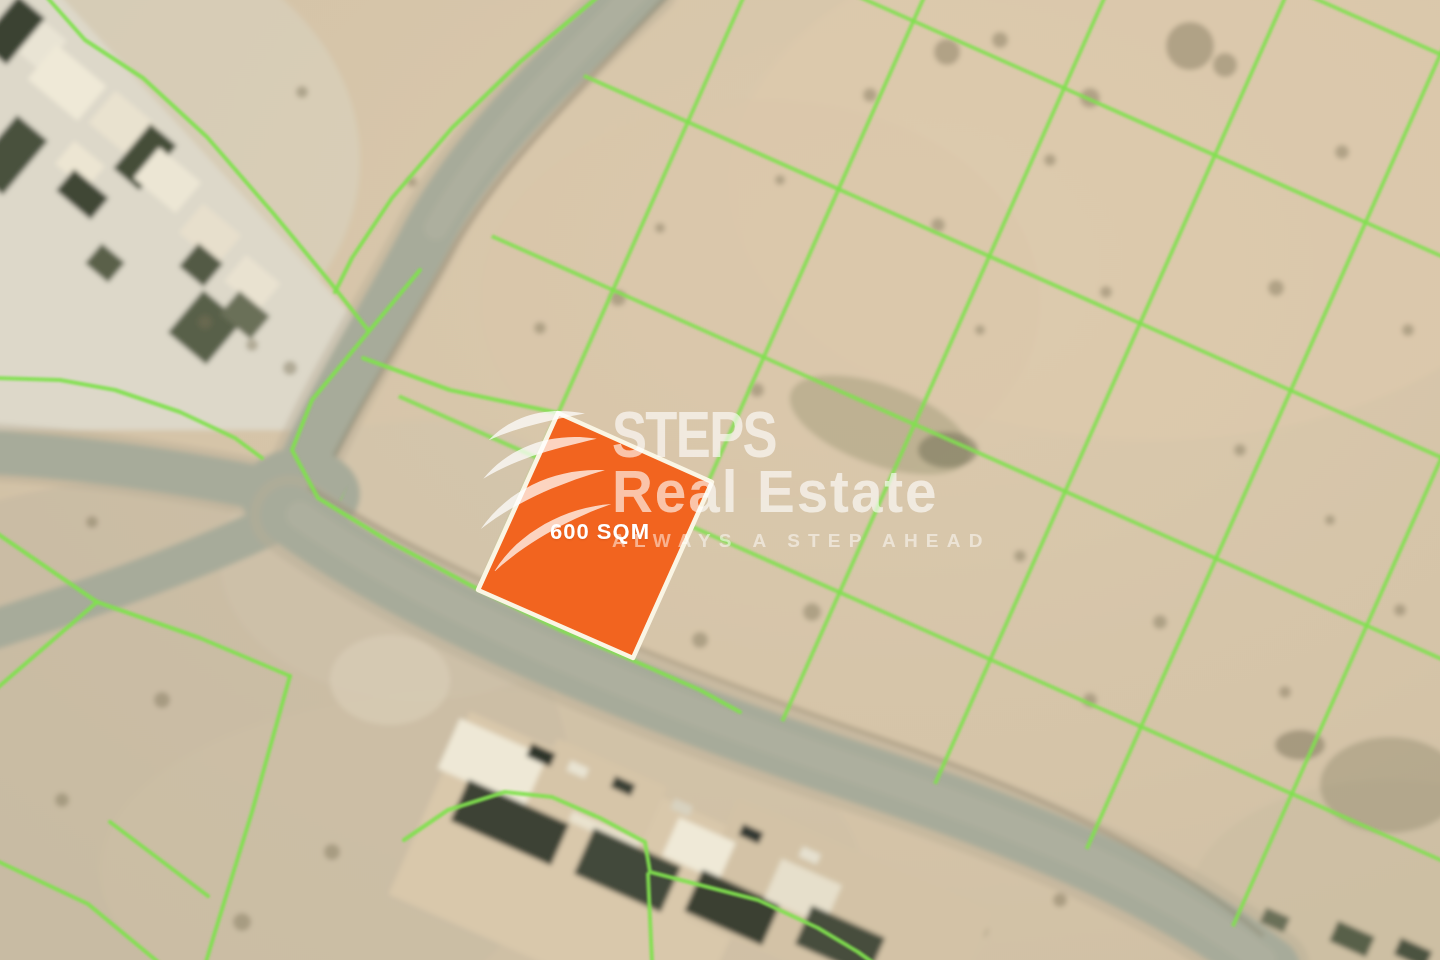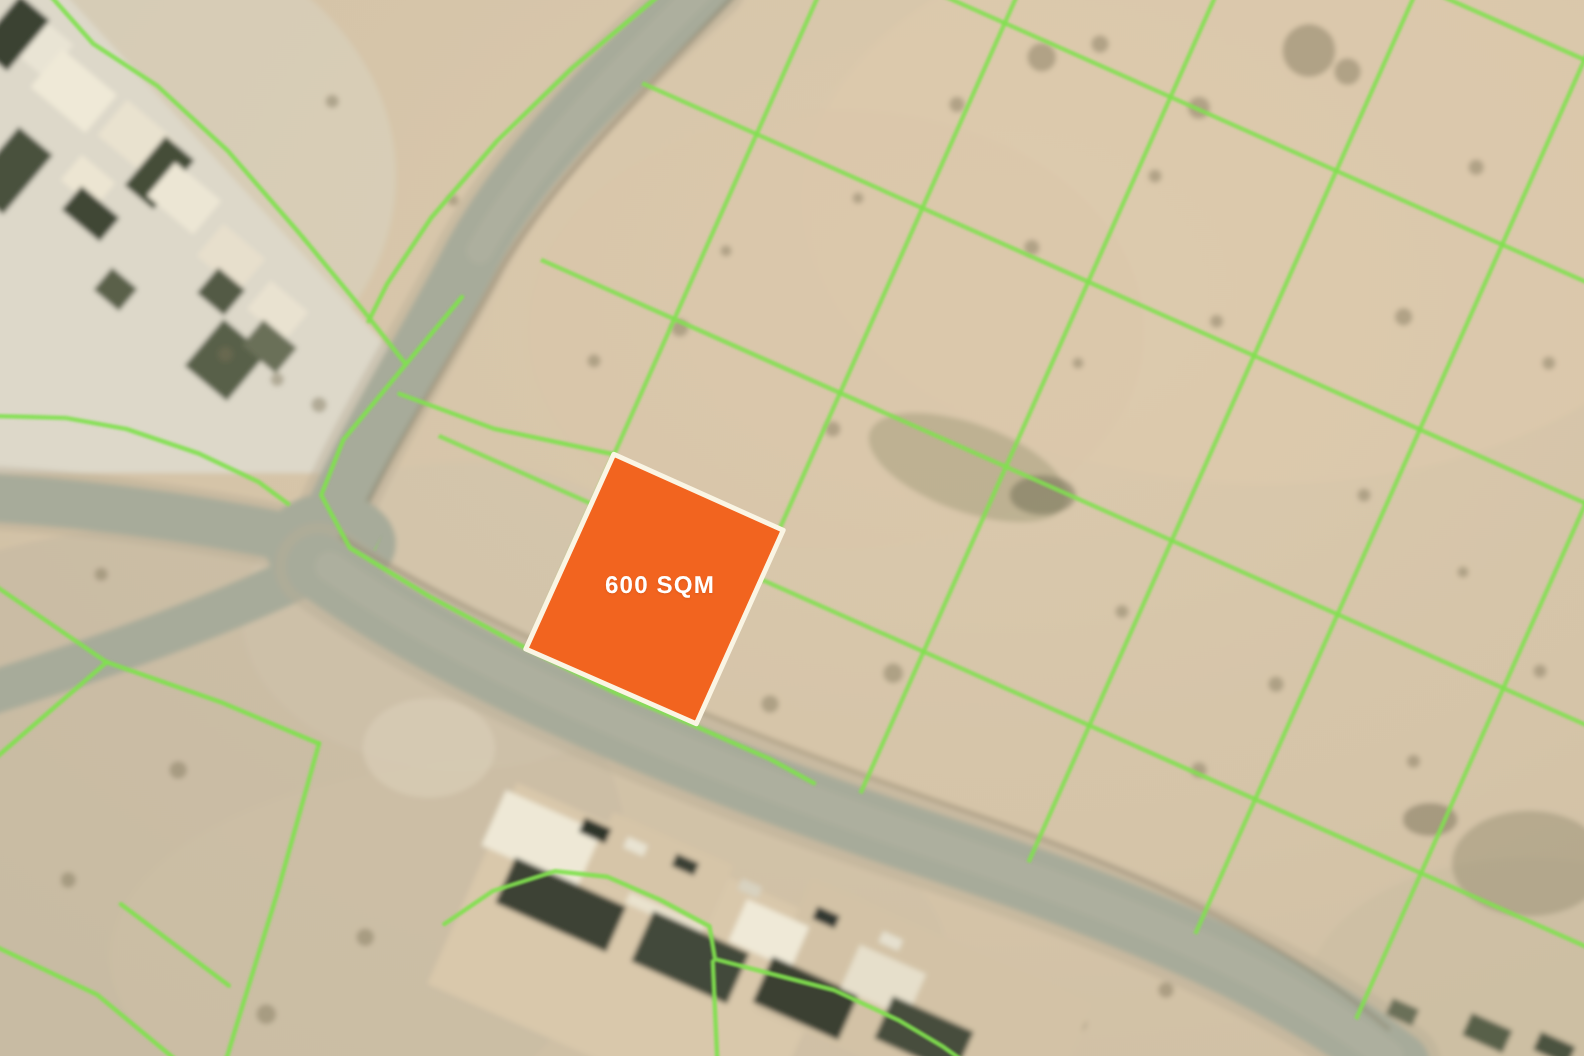--- a/index.html
+++ b/index.html
@@ -204,14 +204,27 @@
         <path class="parcel-line" d="M-5,860 L88,904 L158,962"></path>
         <path class="parcel-line" d="M110,822 L208,896"></path>
       </g>
     </g>
 
     <polygon class="plot" points="558,413 712,482 633,658 478,590"></polygon>
   </svg>
 
   <div class="plot-label">600 SQM</div>
 
+  <div class="watermark">
+    <svg class="wm-logo" width="152" height="168" viewBox="0 0 152 168">
+      <g fill="rgba(255,255,255,0.72)" transform="rotate(-4 76 84)">
+        <path d="M128,14 C92,4 56,10 30,34 C62,22 96,18 128,14 Z"></path>
+        <path d="M138,40 C96,30 52,40 22,72 C60,52 102,46 138,40 Z"></path>
+        <path d="M144,72 C98,66 48,82 16,122 C58,94 106,80 144,72 Z"></path>
+        <path d="M148,106 C102,106 52,128 26,166 C66,134 112,116 148,106 Z"></path>
+      </g>
+    </svg>
+    <div class="wm-brand1">STEPS</div>
+    <div class="wm-brand2">Real Estate</div>
+    <div class="wm-tagline">ALWAYS A STEP AHEAD</div>
+  </div>
 
 </div>
 
 </body></html>

